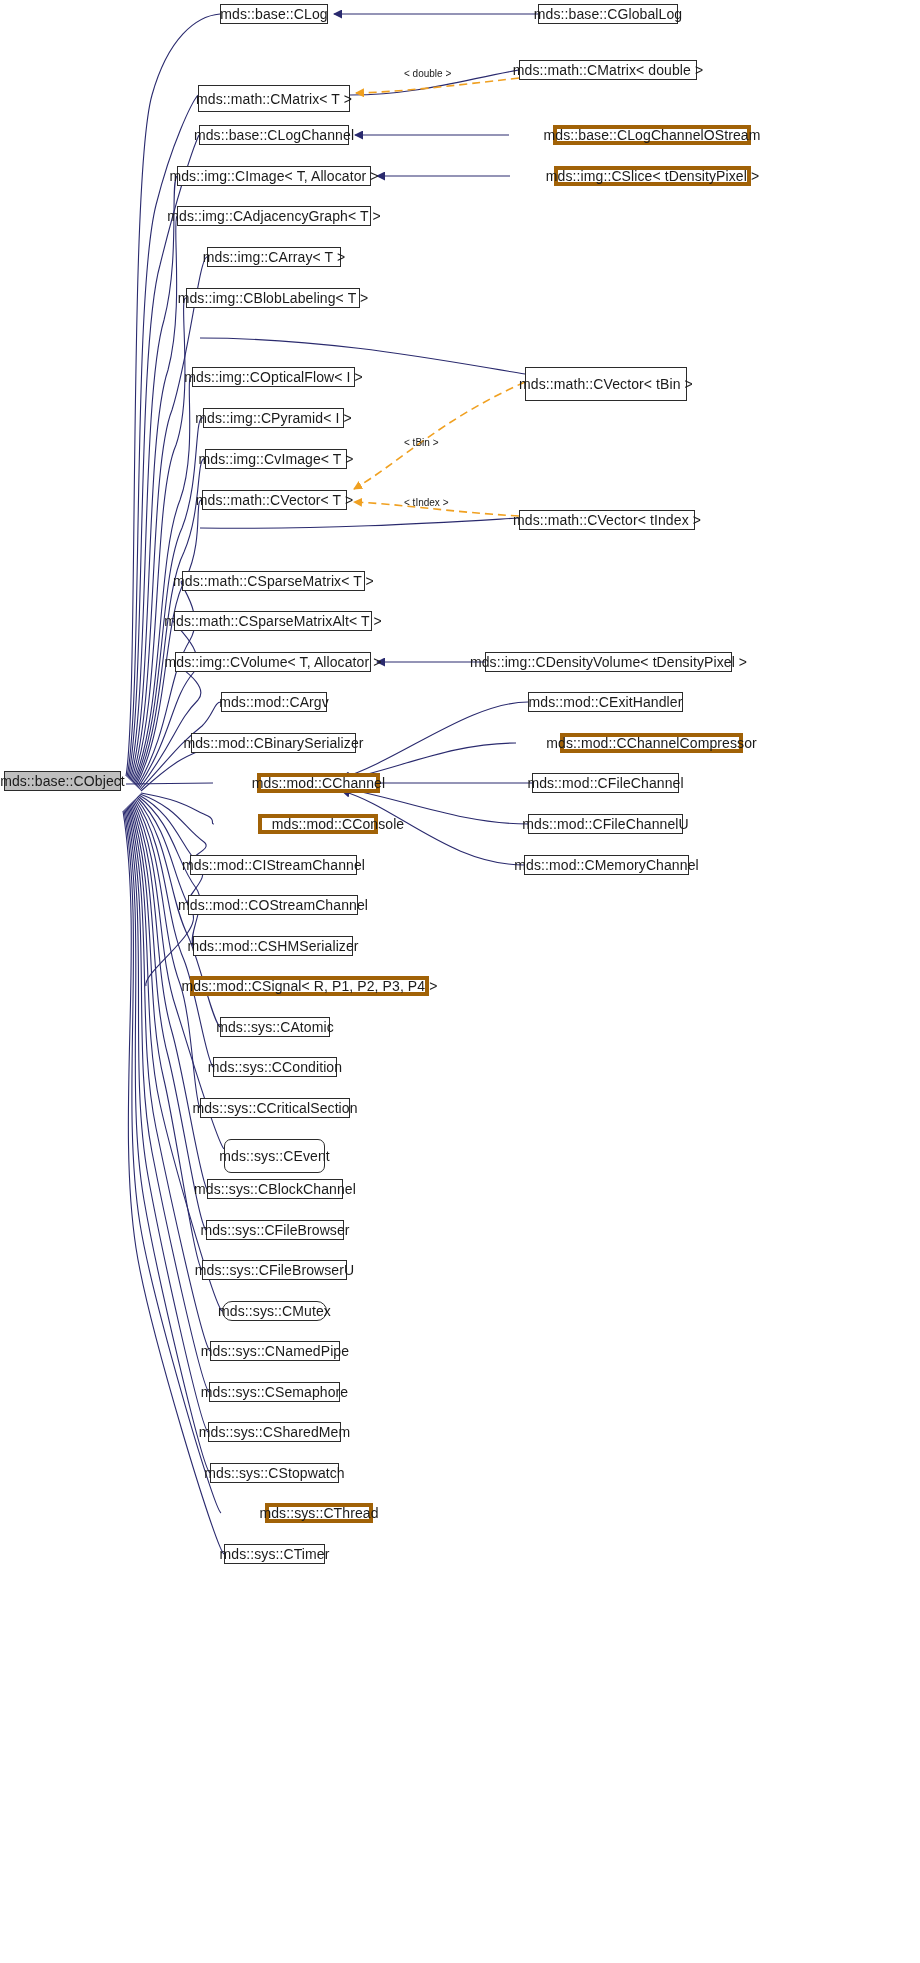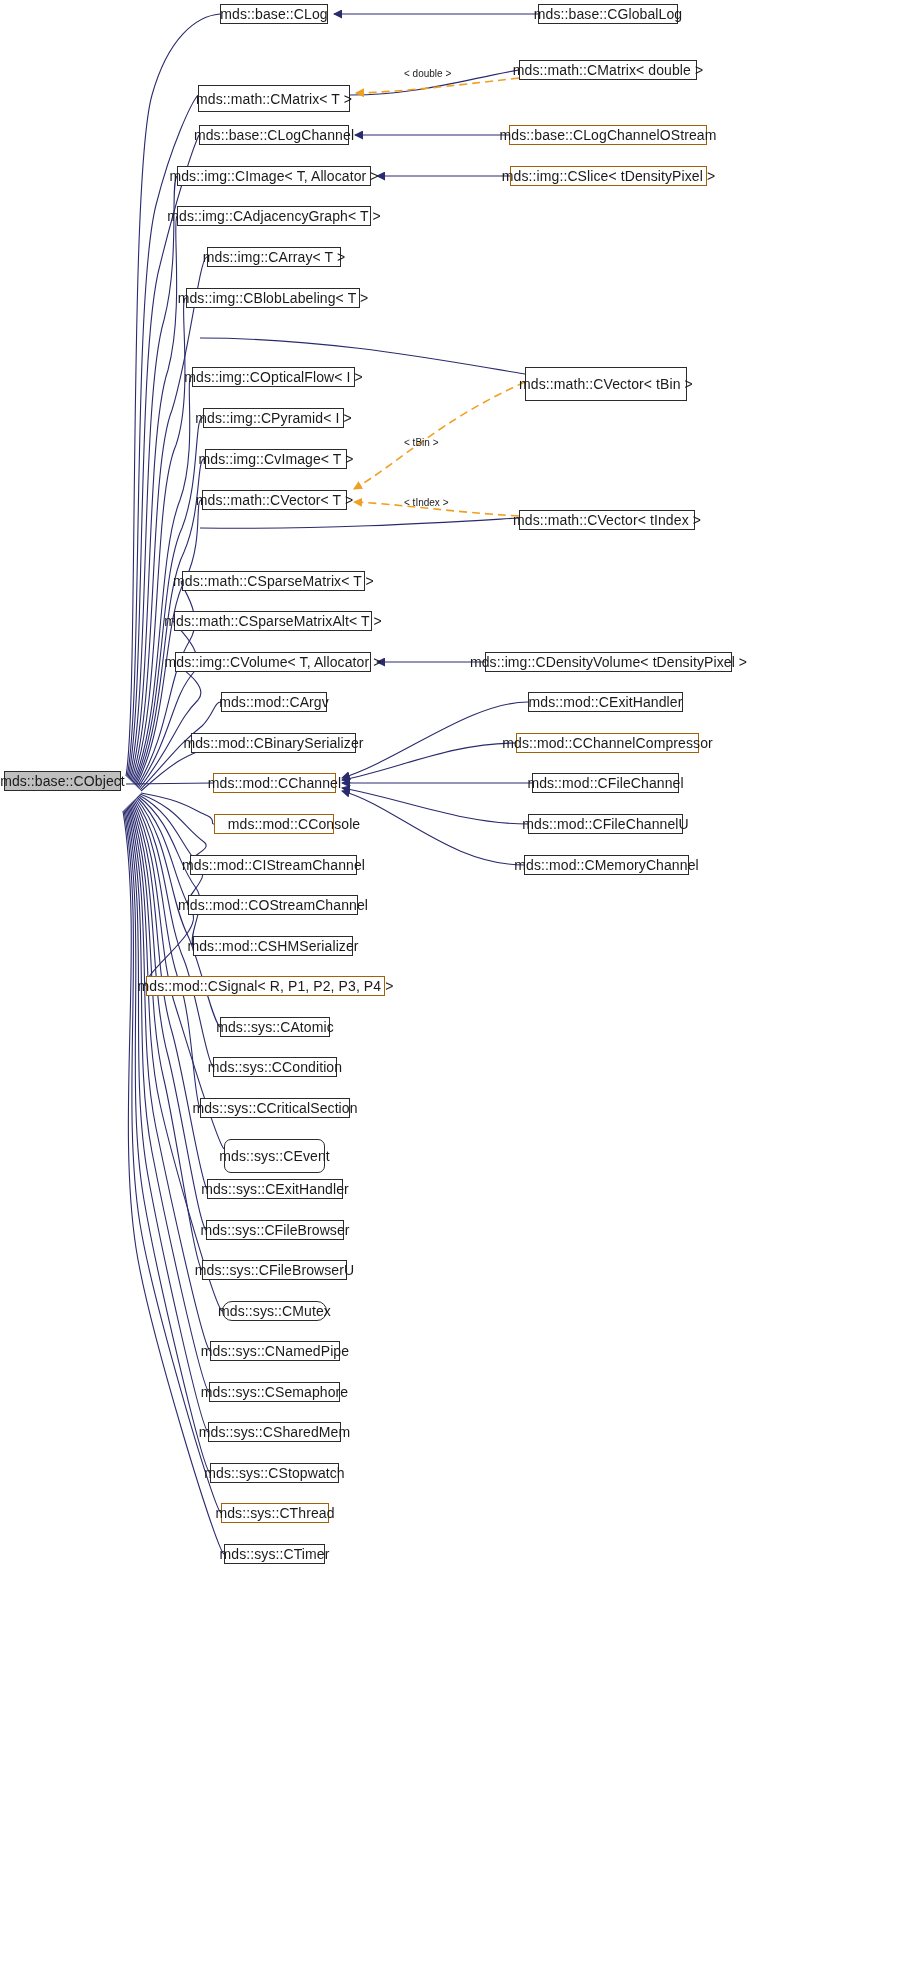--- a/index.html
+++ b/index.html
@@ -37,21 +37,22 @@
     align-items: center;
     justify-content: center;
     letter-spacing: 0.1px;
     z-index: 5;
   }
   .node.root {
     background: #bfbfbf;
     border-color: #2b2b2b;
   }
   .node.redborder {
-    border: 1px solid #a16207;
+    border: 4px solid #a16207;
+    margin-left: 44px;
   }
   .edgelabel {
     position: absolute;
     font-size: 10px;
     color: #1a1a1a;
     background: transparent;
     white-space: nowrap;
     z-index: 4;
     font-family: "Liberation Sans", sans-serif;
   }
@@ -182,21 +183,21 @@
       <div class="node" style="left: 528px; top: 814px; width: 155px; height: 20px;">mds::mod::CFileChannelU</div>
       <div class="node" style="left: 190px; top: 855px; width: 167px; height: 20px;">mds::mod::CIStreamChannel</div>
       <div class="node" style="left: 524px; top: 855px; width: 165px; height: 20px;">mds::mod::CMemoryChannel</div>
       <div class="node" style="left: 188px; top: 895px; width: 170px; height: 20px;">mds::mod::COStreamChannel</div>
       <div class="node" style="left: 193px; top: 936px; width: 160px; height: 20px;">mds::mod::CSHMSerializer</div>
       <div class="node redborder" style="left: 146px; top: 976px; width: 239px; height: 20px;">mds::mod::CSignal&lt; R, P1, P2, P3, P4 &gt;</div>
       <div class="node" style="left: 220px; top: 1017px; width: 110px; height: 20px;">mds::sys::CAtomic</div>
       <div class="node" style="left: 213px; top: 1057px; width: 124px; height: 20px;">mds::sys::CCondition</div>
       <div class="node" style="left: 200px; top: 1098px; width: 150px; height: 20px;">mds::sys::CCriticalSection</div>
       <div class="node" style="left: 224px; top: 1139px; width: 101px; height: 34px; border-radius: 7px;">mds::sys::CEvent</div>
-      <div class="node" style="left: 207px; top: 1179px; width: 136px; height: 20px;">mds::sys::CExitHandler</div>
+      <div class="node" style="left: 207px; top: 1179px; width: 136px; height: 20px;">mds::sys::CBlockChannel</div>
       <div class="node" style="left: 206px; top: 1220px; width: 138px; height: 20px;">mds::sys::CFileBrowser</div>
       <div class="node" style="left: 202px; top: 1260px; width: 145px; height: 20px;">mds::sys::CFileBrowserU</div>
       <div class="node" style="left: 222px; top: 1301px; width: 105px; height: 20px; border-radius: 10px;">mds::sys::CMutex</div>
       <div class="node" style="left: 210px; top: 1341px; width: 130px; height: 20px;">mds::sys::CNamedPipe</div>
       <div class="node" style="left: 209px; top: 1382px; width: 131px; height: 20px;">mds::sys::CSemaphore</div>
       <div class="node" style="left: 208px; top: 1422px; width: 133px; height: 20px;">mds::sys::CSharedMem</div>
       <div class="node" style="left: 210px; top: 1463px; width: 129px; height: 20px;">mds::sys::CStopwatch</div>
       <div class="node redborder" style="left: 221px; top: 1503px; width: 108px; height: 20px;">mds::sys::CThread</div>
       <div class="node" style="left: 224px; top: 1544px; width: 101px; height: 20px;">mds::sys::CTimer</div>
     </div>

